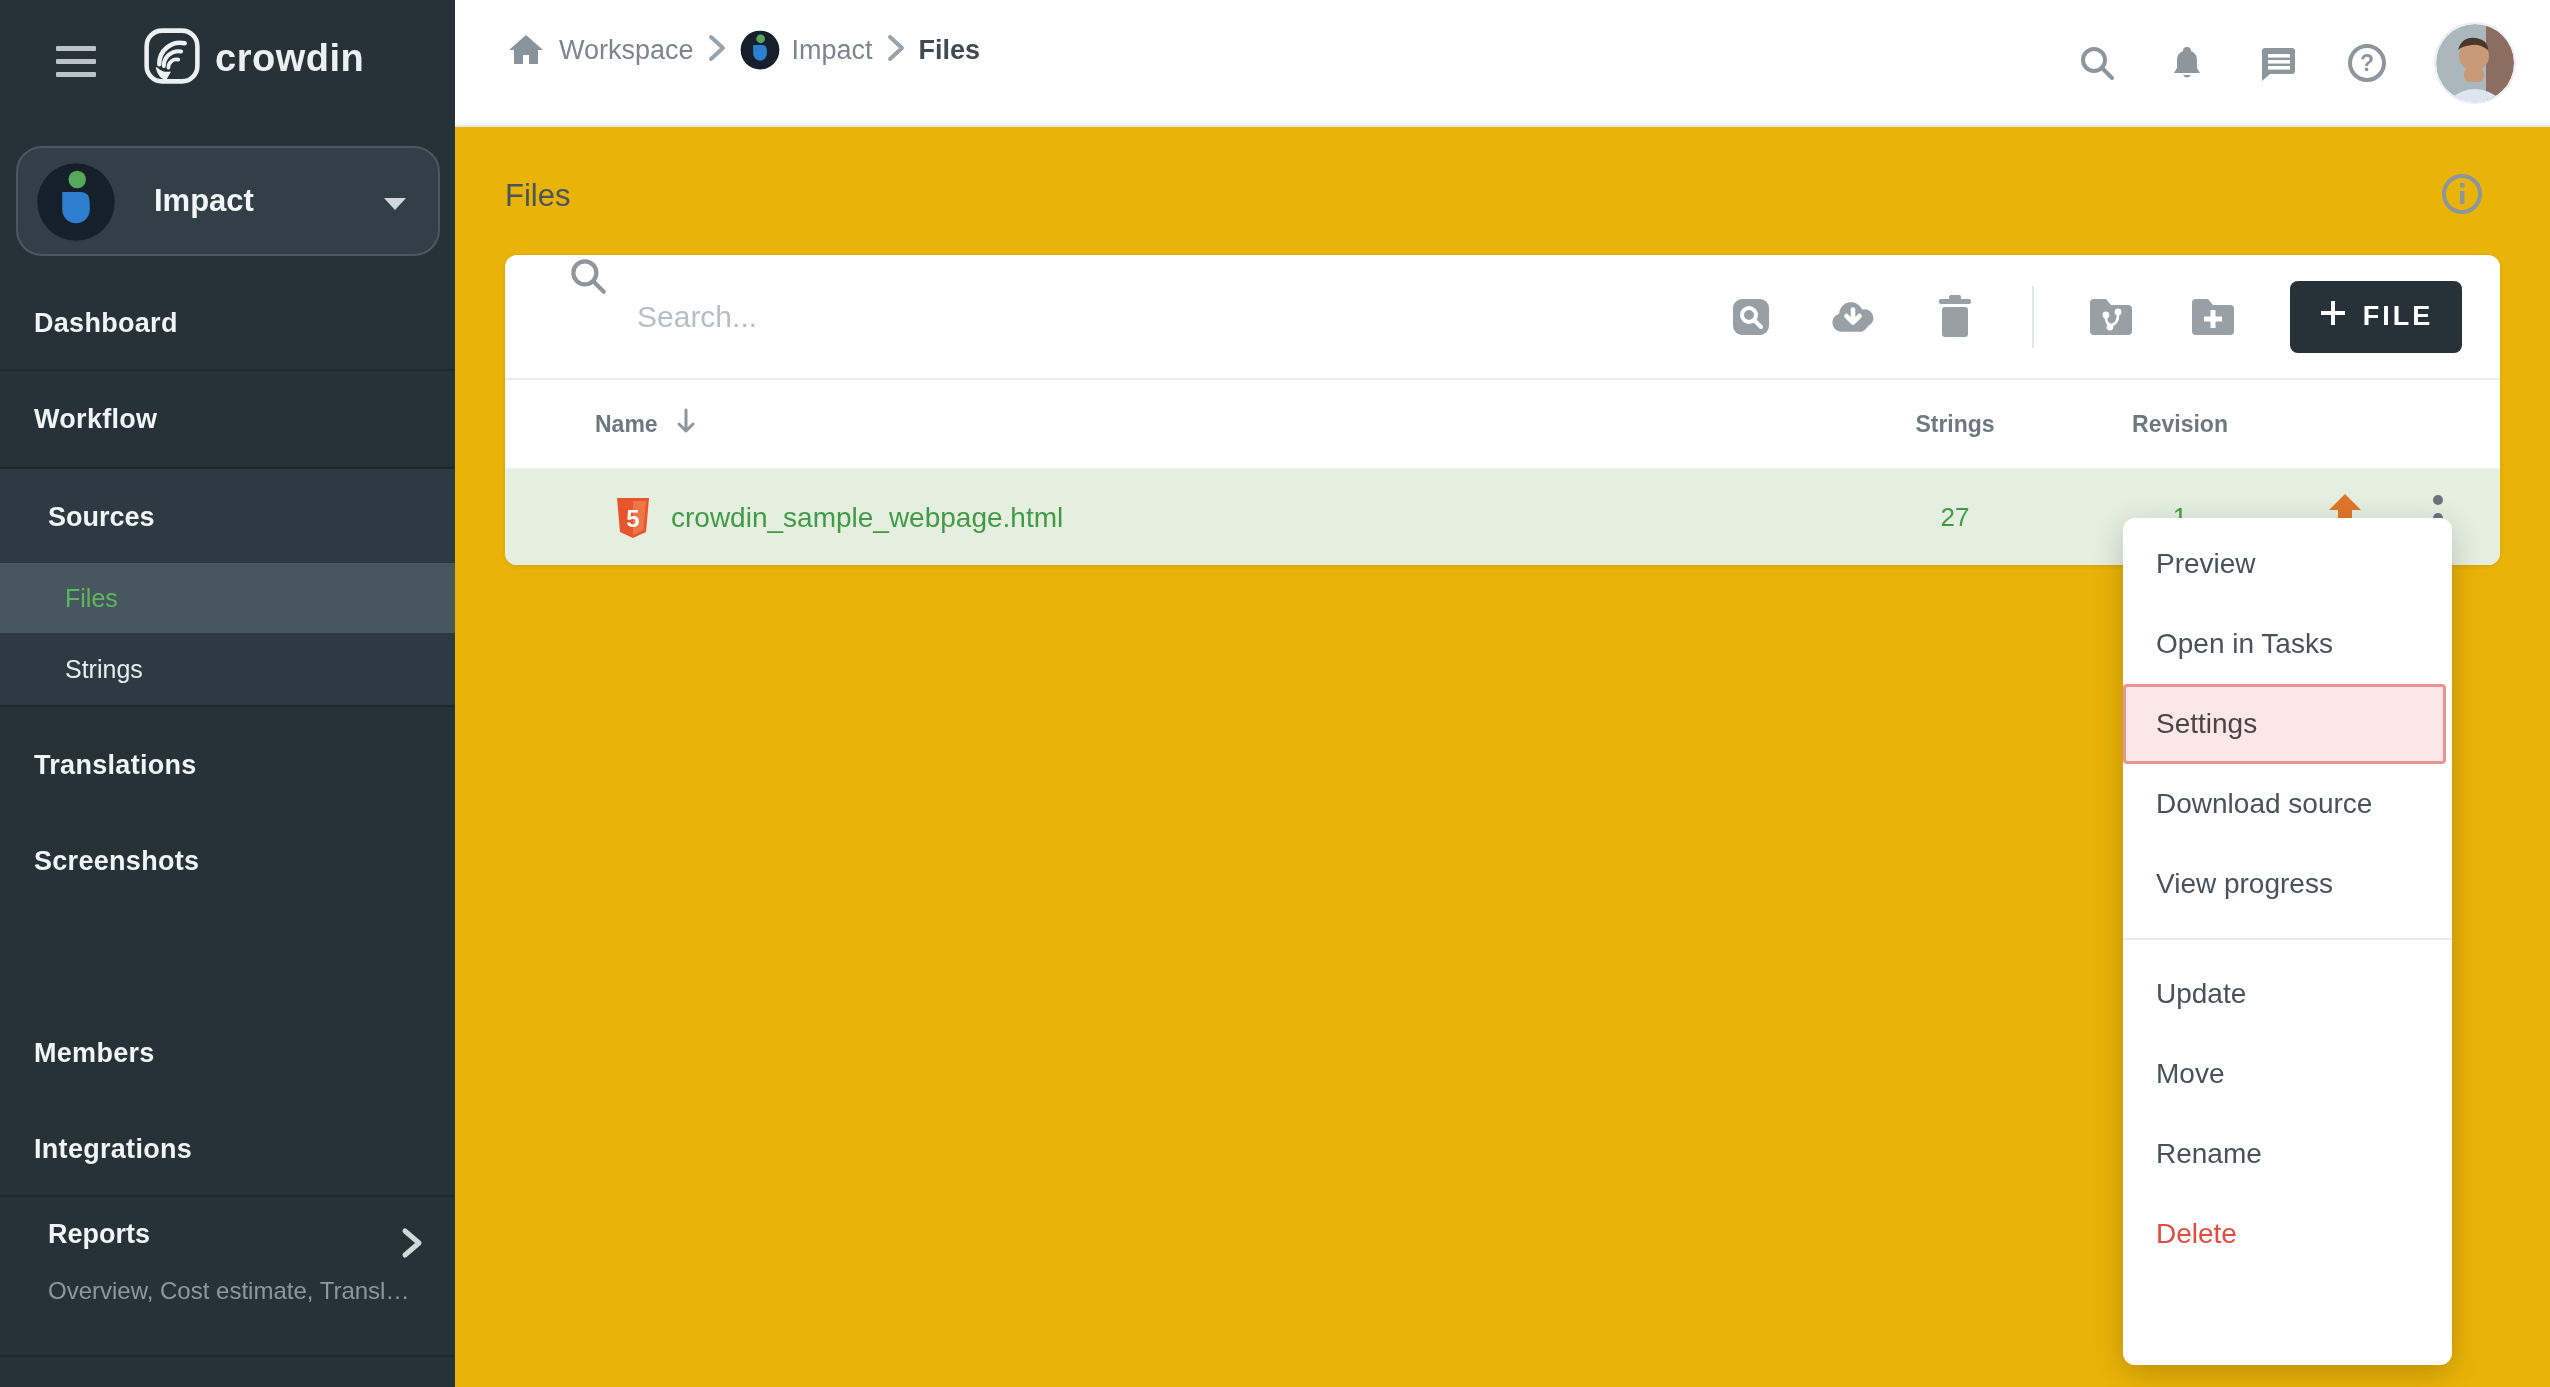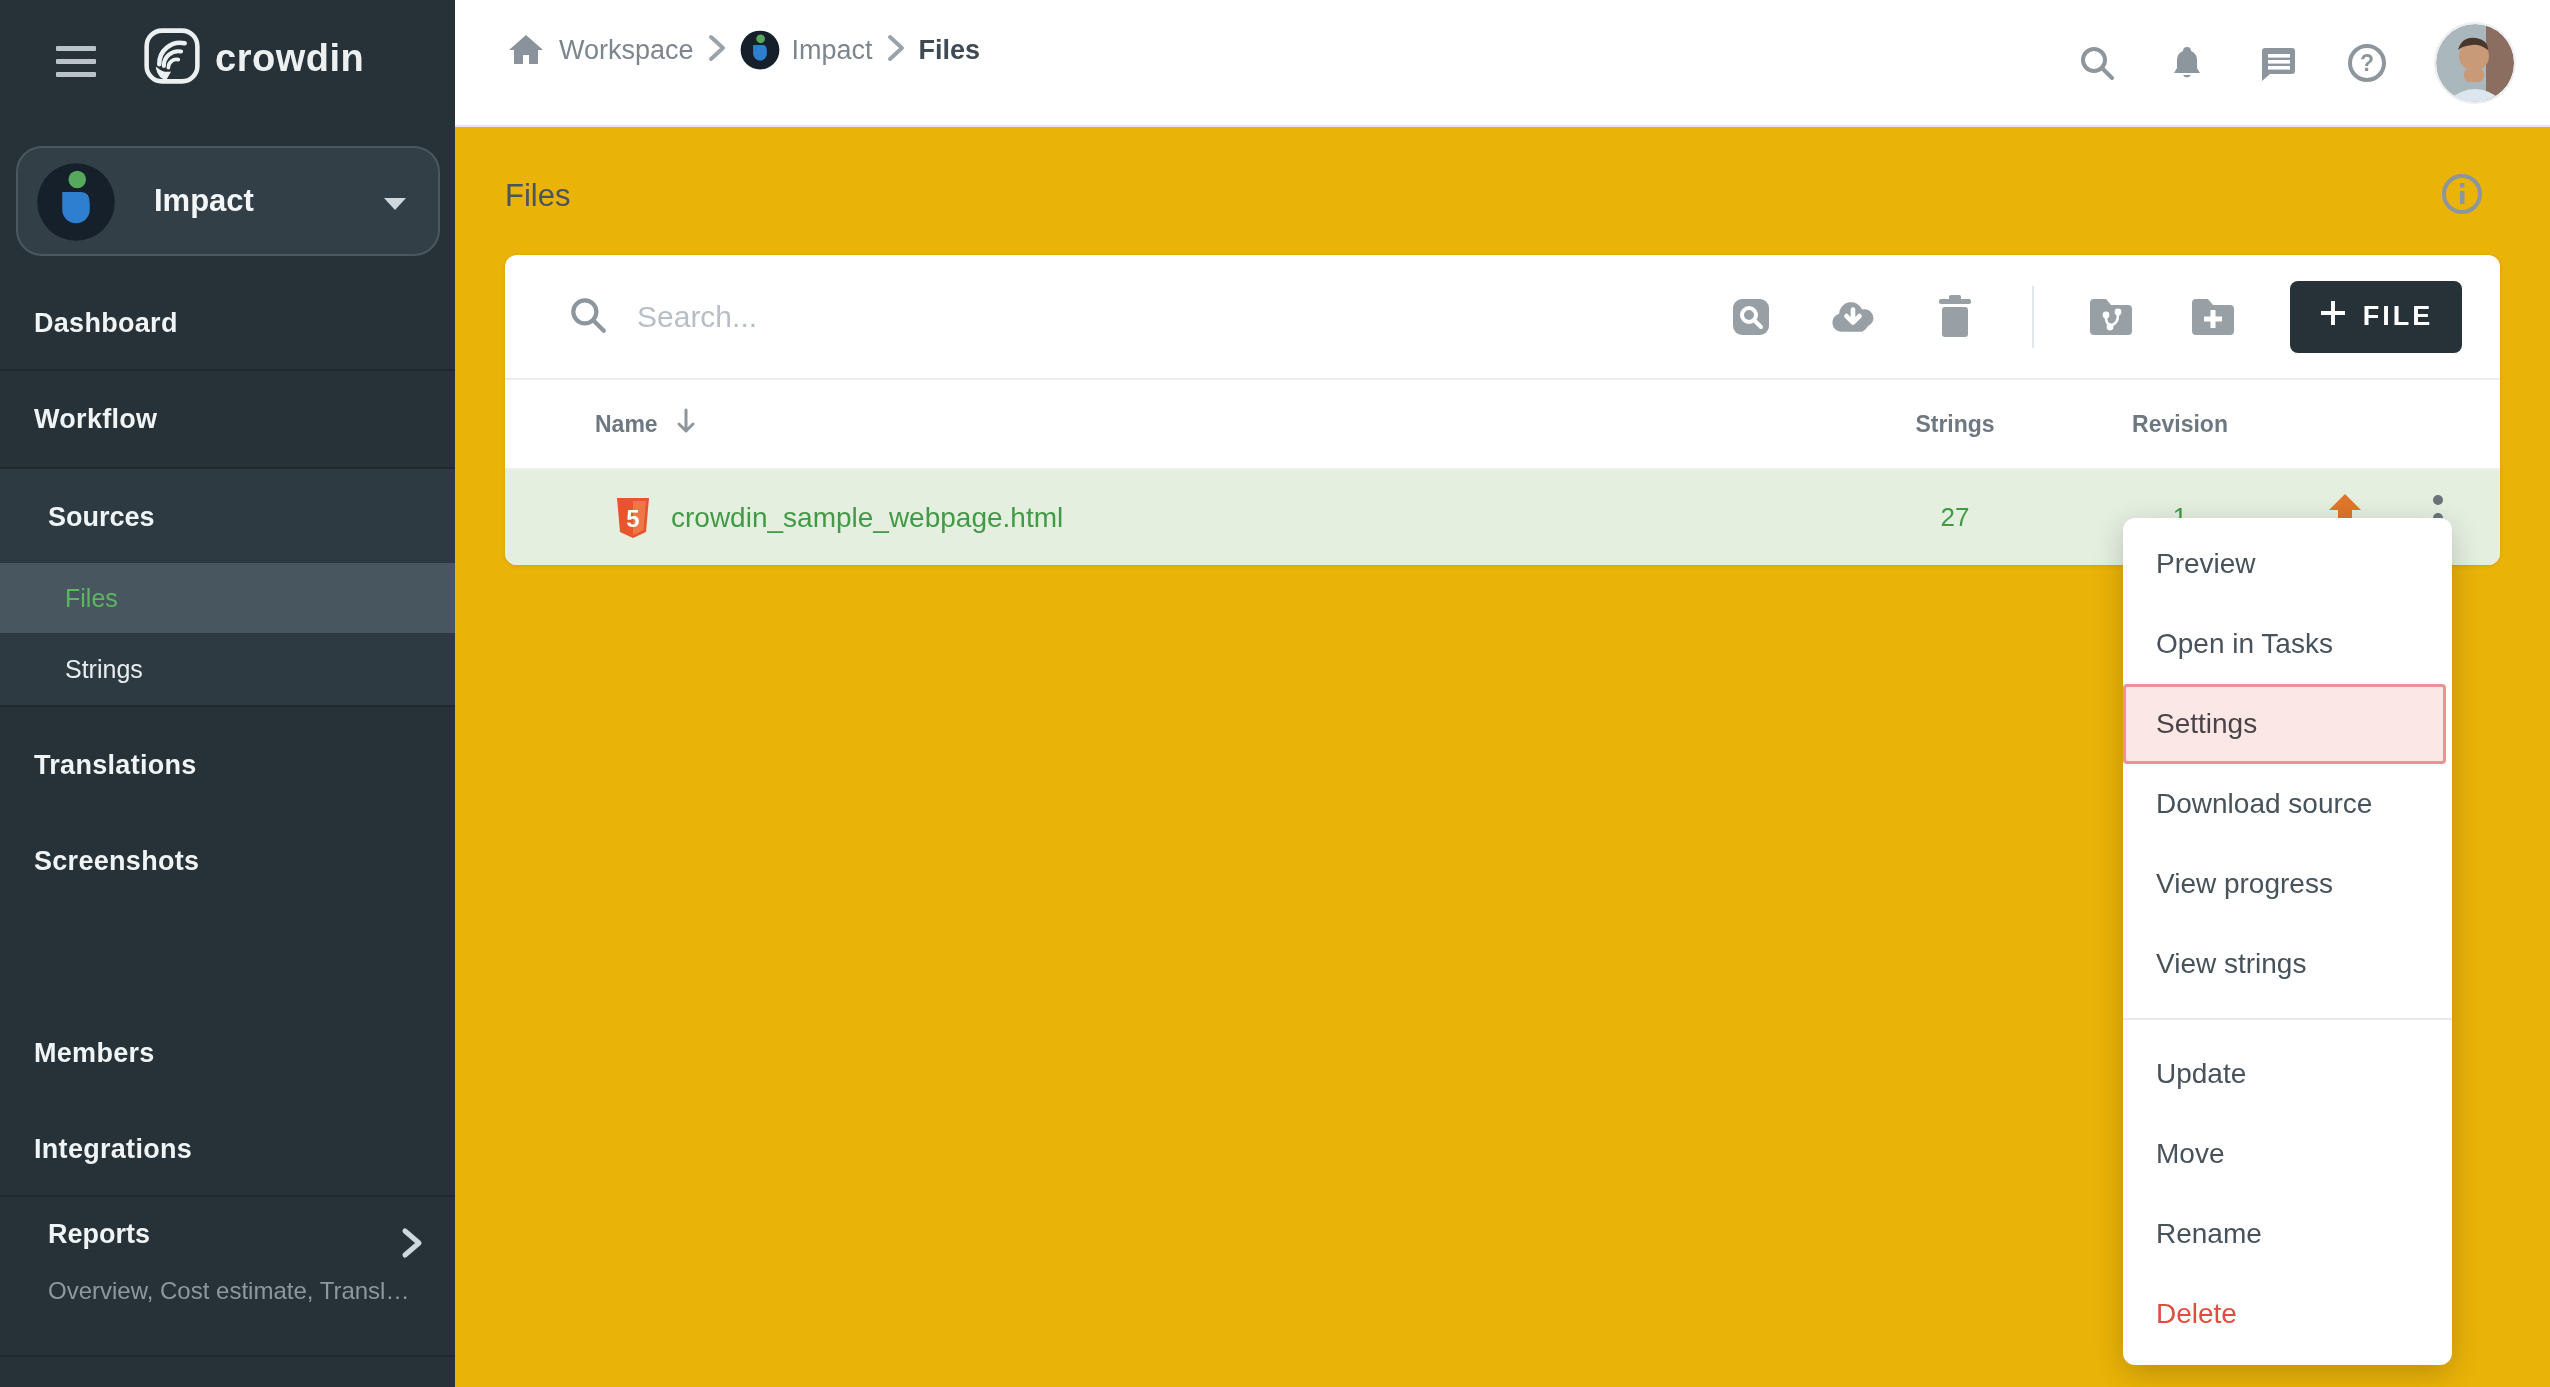--- a/index.html
+++ b/index.html
@@ -47,21 +47,21 @@
   .tb-icon { width:42px; height:42px; color:#8d969d; cursor:pointer; display:flex; align-items:center; justify-content:center; }
   .avatar { width:78px; height:78px; border-radius:50%; overflow:hidden; cursor:pointer; box-shadow:0 0 0 2px #eceeef; }
 
   
   .page-title { position:absolute; left:505px; top:178px; font-size:31px; color:#4a545c; }
   .info-btn { position:absolute; left:2440px; top:172px; width:44px; height:44px; color:#8d969d; cursor:pointer; }
 
   .card { position:absolute; left:505px; top:255px; width:1995px; height:310px; background:#fff; border-radius:12px; box-shadow:0 1px 4px rgba(0,0,0,.10); }
 
   .toolbar { position:absolute; left:0; top:0; width:1995px; height:125px; border-bottom:2px solid #ecedee; }
-  .search-wrap { position:absolute; left:62px; top:0; height:123px; display:flex; align-items:center; gap:28px; width:1100px; }
+  .search-wrap { position:absolute; left:62px; top:0; height:123px; display:flex; gap:28px; width:1100px; }
   .search-input { border:none; outline:none; font-size:30px; color:#4a545c; width:900px; font-family:"Liberation Sans", sans-serif; }
   .search-input::placeholder { color:#b7bfc6; }
   .toolbar-actions { position:absolute; right:38px; top:0; height:123px; display:flex; align-items:center; gap:52px; }
   .tool-icon { width:50px; height:50px; color:#98a0a6; cursor:pointer; display:flex; align-items:center; justify-content:center; }
   .tool-divider { width:2px; height:62px; background:#e3e6e8; }
   .file-btn { width:172px; height:72px; background:#263238; color:#fff; border:none; border-radius:8px; font-size:27px; font-weight:600; letter-spacing:3px; display:flex; align-items:center; justify-content:center; gap:16px; cursor:pointer; font-family:"Liberation Sans", sans-serif; }
 
   .thead { position:absolute; left:0; top:125px; width:1995px; height:90px; border-bottom:2px solid #eceeef; }
   .th-name { position:absolute; left:90px; top:0; height:88px; display:flex; align-items:center; gap:16px; color:#6e7880; font-size:23px; font-weight:600; cursor:pointer; }
   .th-strings { position:absolute; left:1380px; width:140px; top:0; height:88px; line-height:88px; text-align:center; color:#6e7880; font-size:23px; font-weight:600; cursor:pointer; }
@@ -330,21 +330,20 @@
       </span>
     </div>
   </div>
 
   <div class="ctx-menu">
     <div class="ctx-item">Preview</div>
     <div class="ctx-item">Open in Tasks</div>
     <div class="ctx-item highlighted">Settings</div>
     <div class="ctx-item">Download source</div>
     <div class="ctx-item">View progress</div>
-    <div class="ctx-item">View strings</div>
     <div class="ctx-sep"></div>
     <div class="ctx-item">Update</div>
     <div class="ctx-item">Move</div>
     <div class="ctx-item">Rename</div>
     <div class="ctx-item danger">Delete</div>
   </div>
 
 </div>
 
 </body></html>

